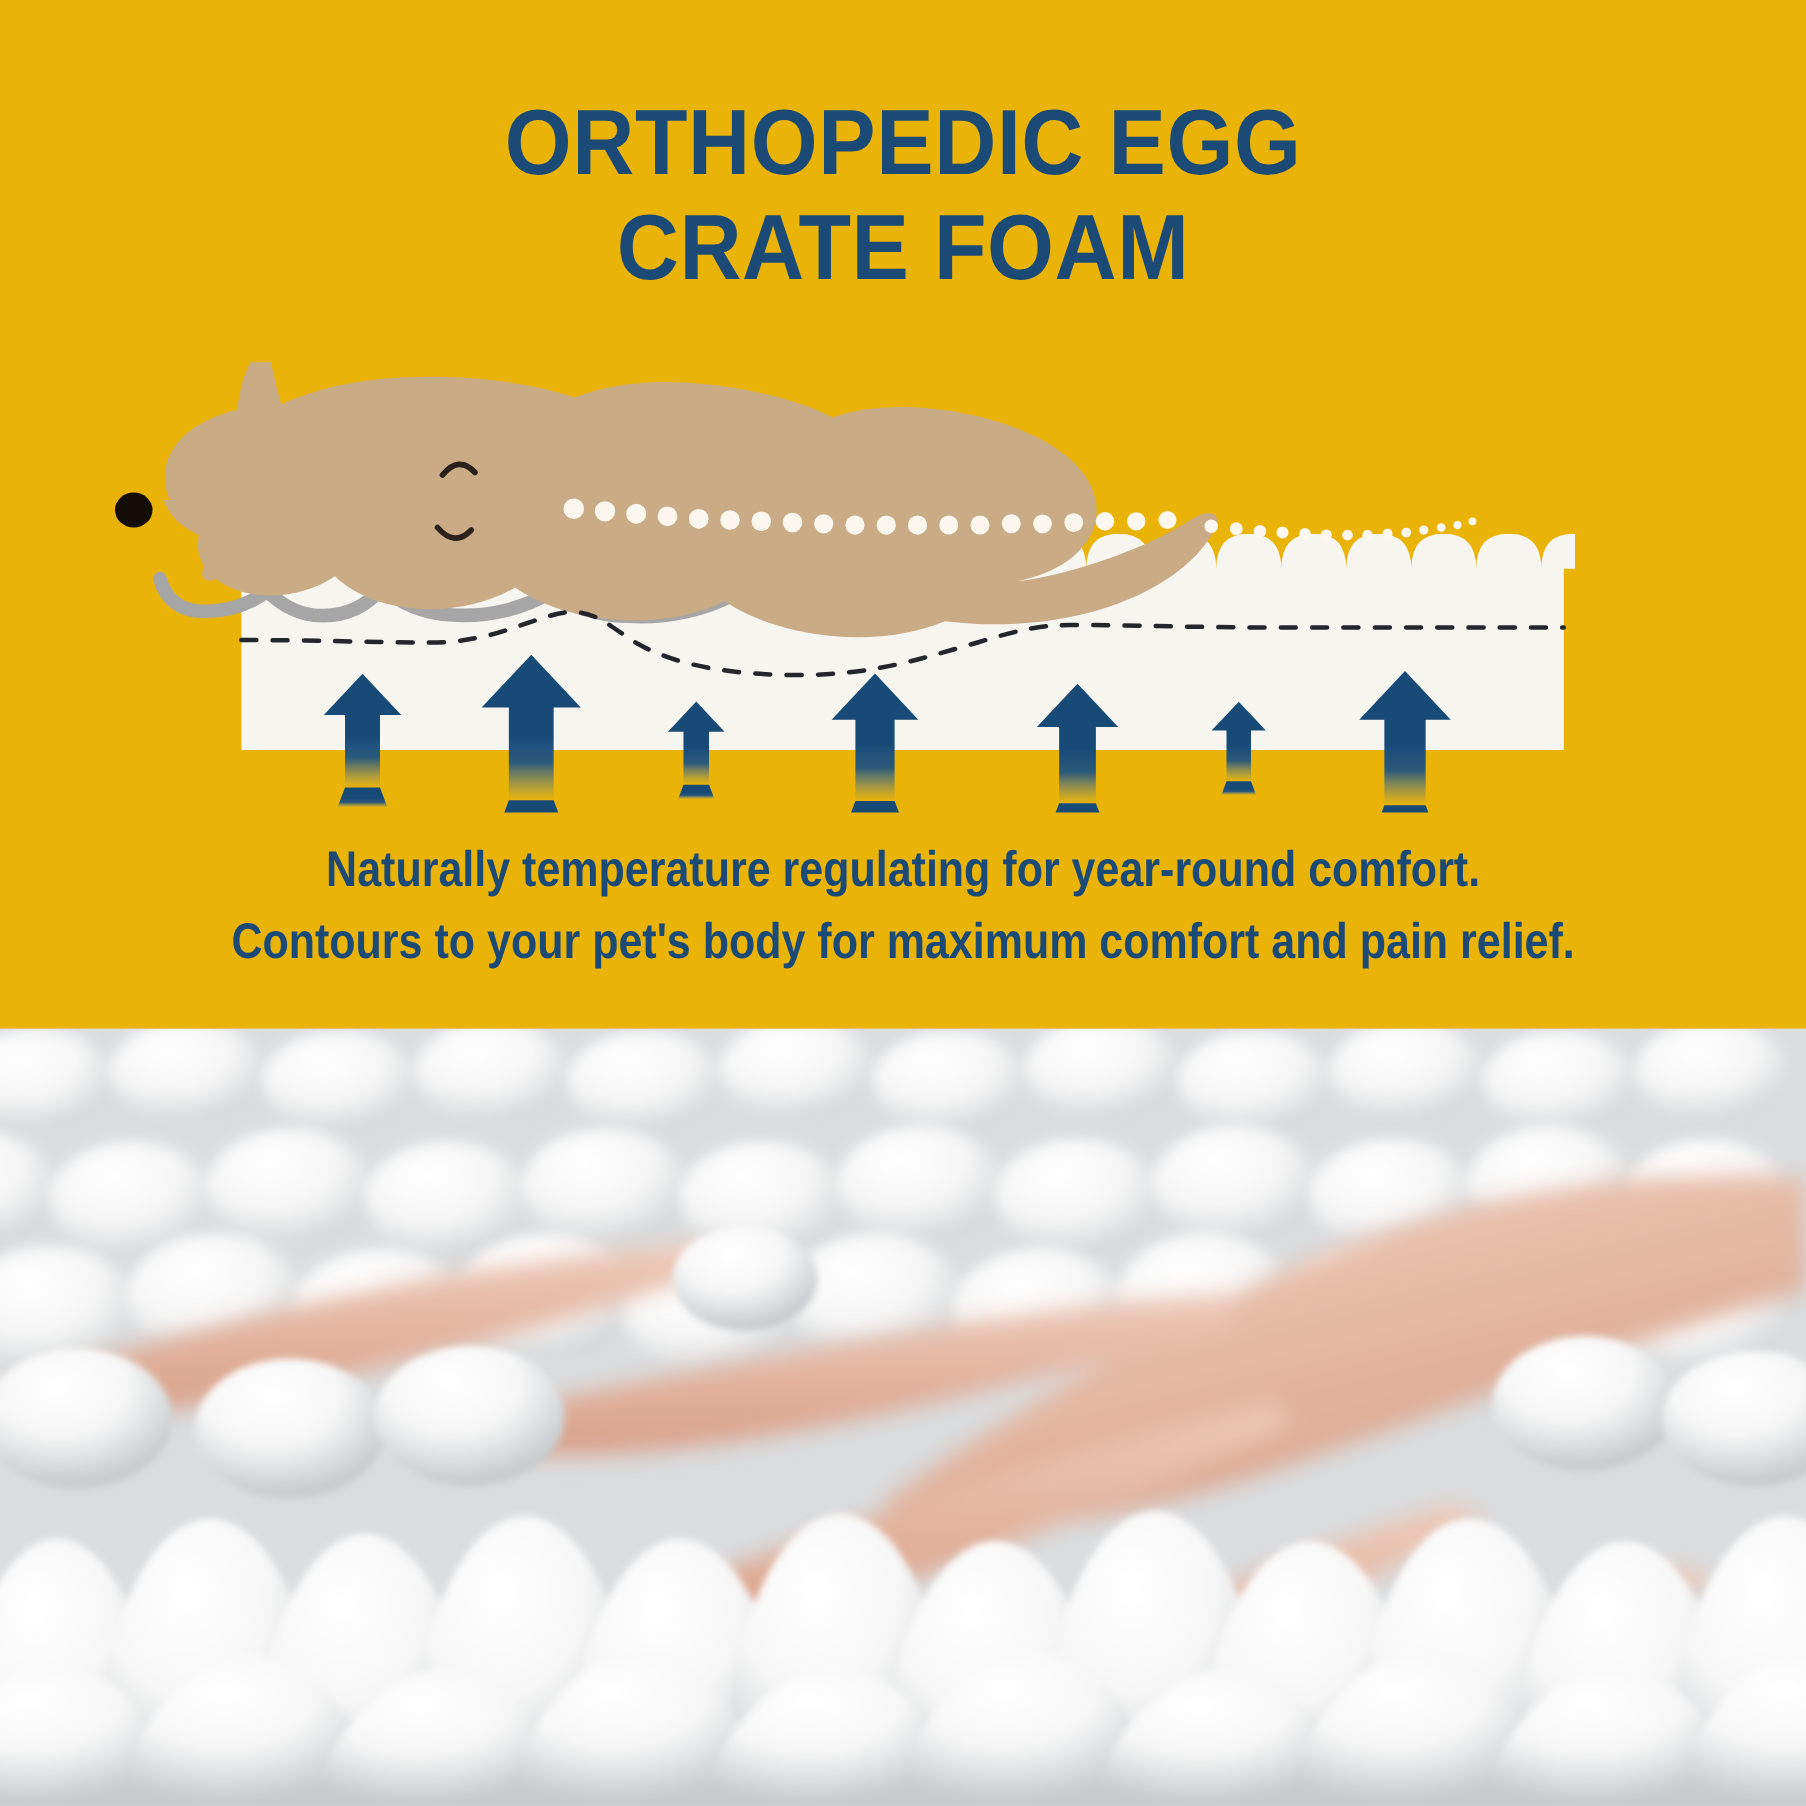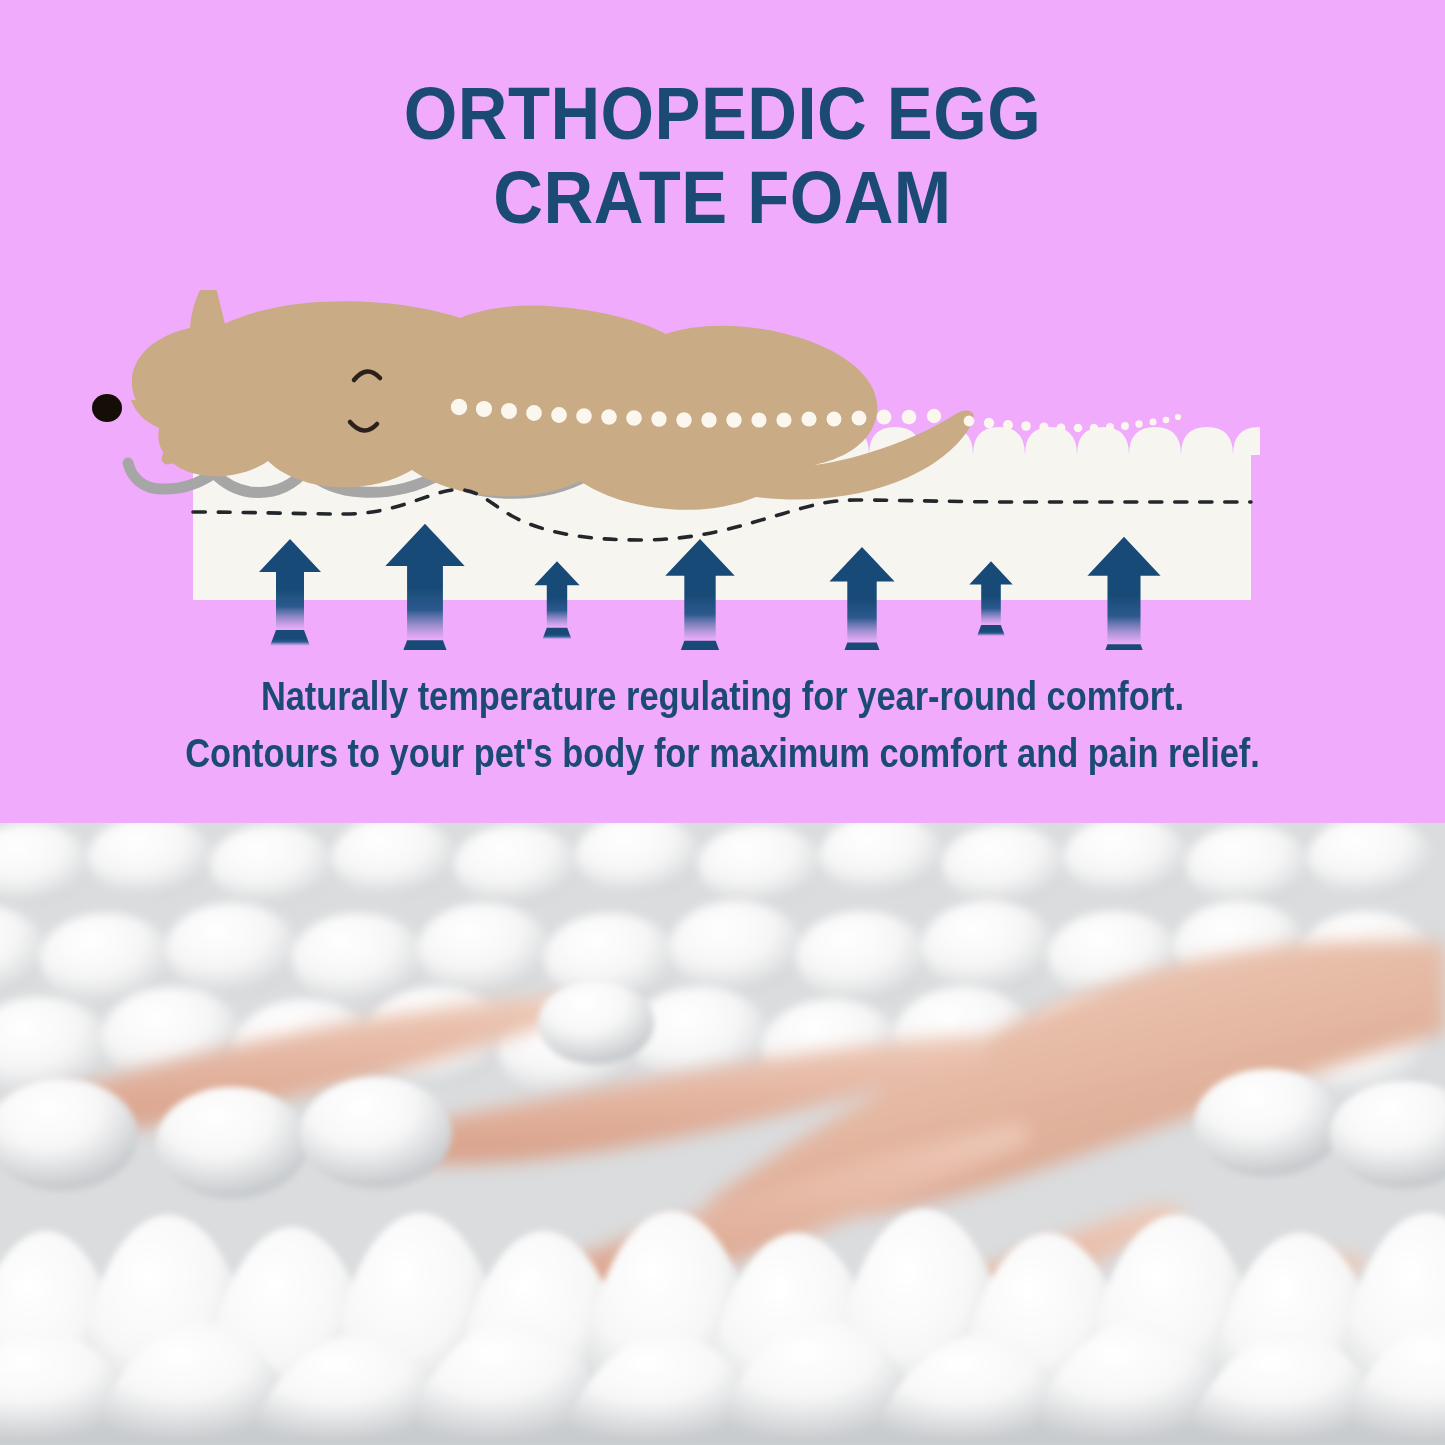--- a/index.html
+++ b/index.html
@@ -6,21 +6,21 @@
   body{
     width:1445px;height:1445px;overflow:hidden;
     font-family:"Liberation Sans", sans-serif;
     background:#cccccc;
   }
   #page{position:relative;width:1445px;height:1445px;overflow:hidden;background:#cccccc;}
 
   
   #info-panel{
     position:absolute;left:0;top:0;width:1445px;height:823px;
-    background:#f0abfc;
+    background:#eab308;
   }
 
   #title-block{
     position:absolute;left:0;top:72px;width:1445px;
     text-align:center;
     color:#1c4a76;
     font-family:"Liberation Sans", sans-serif;
     font-weight:700;
     font-size:74px;
     line-height:84px;

